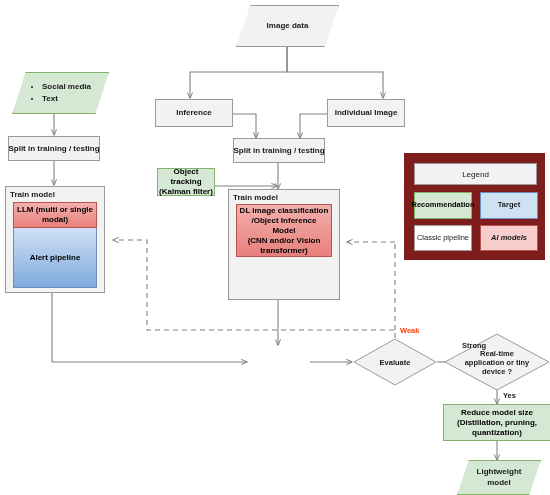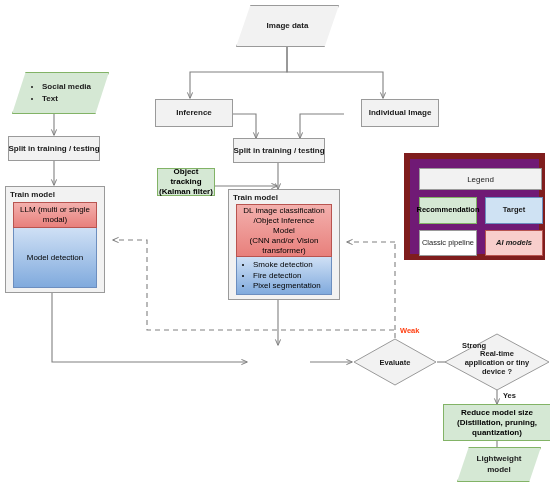--- a/index.html
+++ b/index.html
@@ -23,31 +23,31 @@
   .diamond{position:absolute;display:flex;align-items:center;justify-content:center;
            text-align:center;font-size:7.5px;font-weight:bold;line-height:1.2;}
   .diamond .dtext{position:relative;z-index:2;padding:0 4px;}
 
   
   .train-wrap{position:absolute;box-sizing:border-box;background:#f2f2f2;
               border:1px solid #9a9a9a;padding:17px;}
   .train-title{position:absolute;left:4px;top:3px;font-size:8px;font-weight:bold;}
   .train-inner{position:absolute;left:7px;right:7px;box-sizing:border-box;}
   .band{box-sizing:border-box;display:flex;align-items:center;justify-content:center;
-        text-align:center;font-size:8px;font-weight:normal;line-height:1.25;padding:2px;}
+        text-align:center;font-size:8px;font-weight:bold;line-height:1.25;padding:2px;}
   .band-red{background:linear-gradient(180deg,#f3b0ad 0%,#e8807c 100%);
             border:1px solid #b85450;color:#000;}
   .band-blue{background:linear-gradient(180deg,#cfe0f5 0%,#80aadd 100%);
              border:1px solid #6c8ebf;color:#000;}
   .band-list{justify-content:flex-start;text-align:left;}
   .band-list ul{margin:0;padding:0 0 0 14px;}
   .band-list li{margin:0.5px 0;}
 
-  .legend-box{position:absolute;box-sizing:border-box;background:#701a75;
-              border:6px solid #7f1d1d;}
+  .legend-box{position:absolute;box-sizing:border-box;background:#7f1d1d;
+              border:1px solid #7f1d1d;}
   .legend-title{position:absolute;box-sizing:border-box;background:#f2f2f2;
                 border:1px solid #9a9a9a;display:flex;align-items:center;
                 justify-content:center;font-size:8px;}
   .legend-cell{position:absolute;box-sizing:border-box;display:flex;align-items:center;
                justify-content:center;font-size:7.5px;font-weight:bold;text-align:center;
                line-height:1.1;}
   .legend-cell.plain{font-weight:normal;}
 
   .edge-label{position:absolute;font-size:7.5px;font-weight:bold;color:#1a1a1a;
               white-space:nowrap;}
@@ -120,21 +120,21 @@
     <ul class="bul" style="position:relative;z-index:2;">
       <li>Social media</li>
       <li>Text</li>
     </ul>
   </div>
 
   <div class="node rect" style="left:155px;top:99px;width:78px;height:28px;">
     <span>Inference</span>
   </div>
 
-  <div class="node rect" style="left:361px;top:99px;width:78px;height:28px;">
+  <div class="node rect" style="left:327px;top:99px;width:78px;height:28px;">
     <span>Individual Image</span>
   </div>
 
   <div class="node rect nowrap" style="left:8px;top:136px;width:92px;height:25px;">
     <span>Split in training / testing</span>
   </div>
 
   <div class="node rect nowrap" style="left:233px;top:138px;width:92px;height:25px;">
     <span>Split in training / testing</span>
   </div>
@@ -144,42 +144,35 @@
     <span>(Kalman filter)</span>
   </div>
 
   <div class="train-wrap" style="left:5px;top:186px;width:100px;height:107px;">
     <span class="train-title">Train model</span>
     <div class="train-inner" style="top:15px;height:86px;">
       <div class="band band-red" style="height:26px;">
         <span>LLM (multi or single modal)</span>
       </div>
       <div class="band band-blue" style="height:60px;border-top:none;">
-        <span>Model detection</span>
+        <span>Alert pipeline</span>
       </div>
     </div>
   </div>
 
   <div class="train-wrap" style="left:228px;top:189px;width:112px;height:111px;">
     <span class="train-title">Train model</span>
     <div class="train-inner" style="top:14px;height:91px;">
       <div class="band band-red" style="height:53px;flex-direction:column;">
         <span>DL image classification</span>
         <span>/Object Inference</span>
         <span>Model</span>
         <span>(CNN and/or Vision</span>
         <span>transformer)</span>
       </div>
-      <div class="band band-blue band-list" style="height:38px;border-top:none;">
-        <ul>
-          <li>Smoke detection</li>
-          <li>Fire detection</li>
-          <li>Pixel segmentation</li>
-        </ul>
-      </div>
     </div>
   </div>
 
   <div class="legend-box" style="left:404px;top:153px;width:141px;height:107px;">
     <div class="legend-title" style="left:9px;top:9px;width:123px;height:22px;">
       <span>Legend</span>
     </div>
     <div class="legend-cell green" style="left:9px;top:38px;width:58px;height:27px;">
       <span>Recommendation</span>
     </div>
@@ -212,21 +205,21 @@
       <span>device ?</span>
     </div>
   </div>
 
   <div class="node green" style="left:443px;top:404px;width:108px;height:37px;flex-direction:column;">
     <span>Reduce model size</span>
     <span>(Distillation, pruning,</span>
     <span>quantization)</span>
   </div>
 
-  <div class="para" style="left:457px;top:447px;width:84px;height:35px;">
+  <div class="para" style="left:457px;top:460px;width:84px;height:35px;">
     <div class="para-shape" style="position:absolute;inset:0;background:#d5e8d4;
          border:1px solid #82b366;"></div>
     <div style="position:relative;z-index:2;display:flex;flex-direction:column;">
       <span>Lightweight</span>
       <span>model</span>
     </div>
   </div>
 
   <div class="edge-label weak" style="left:400px;top:326px;">Weak</div>
   <div class="edge-label" style="left:432px;top:341px;margin-left:30px;">Strong</div>

